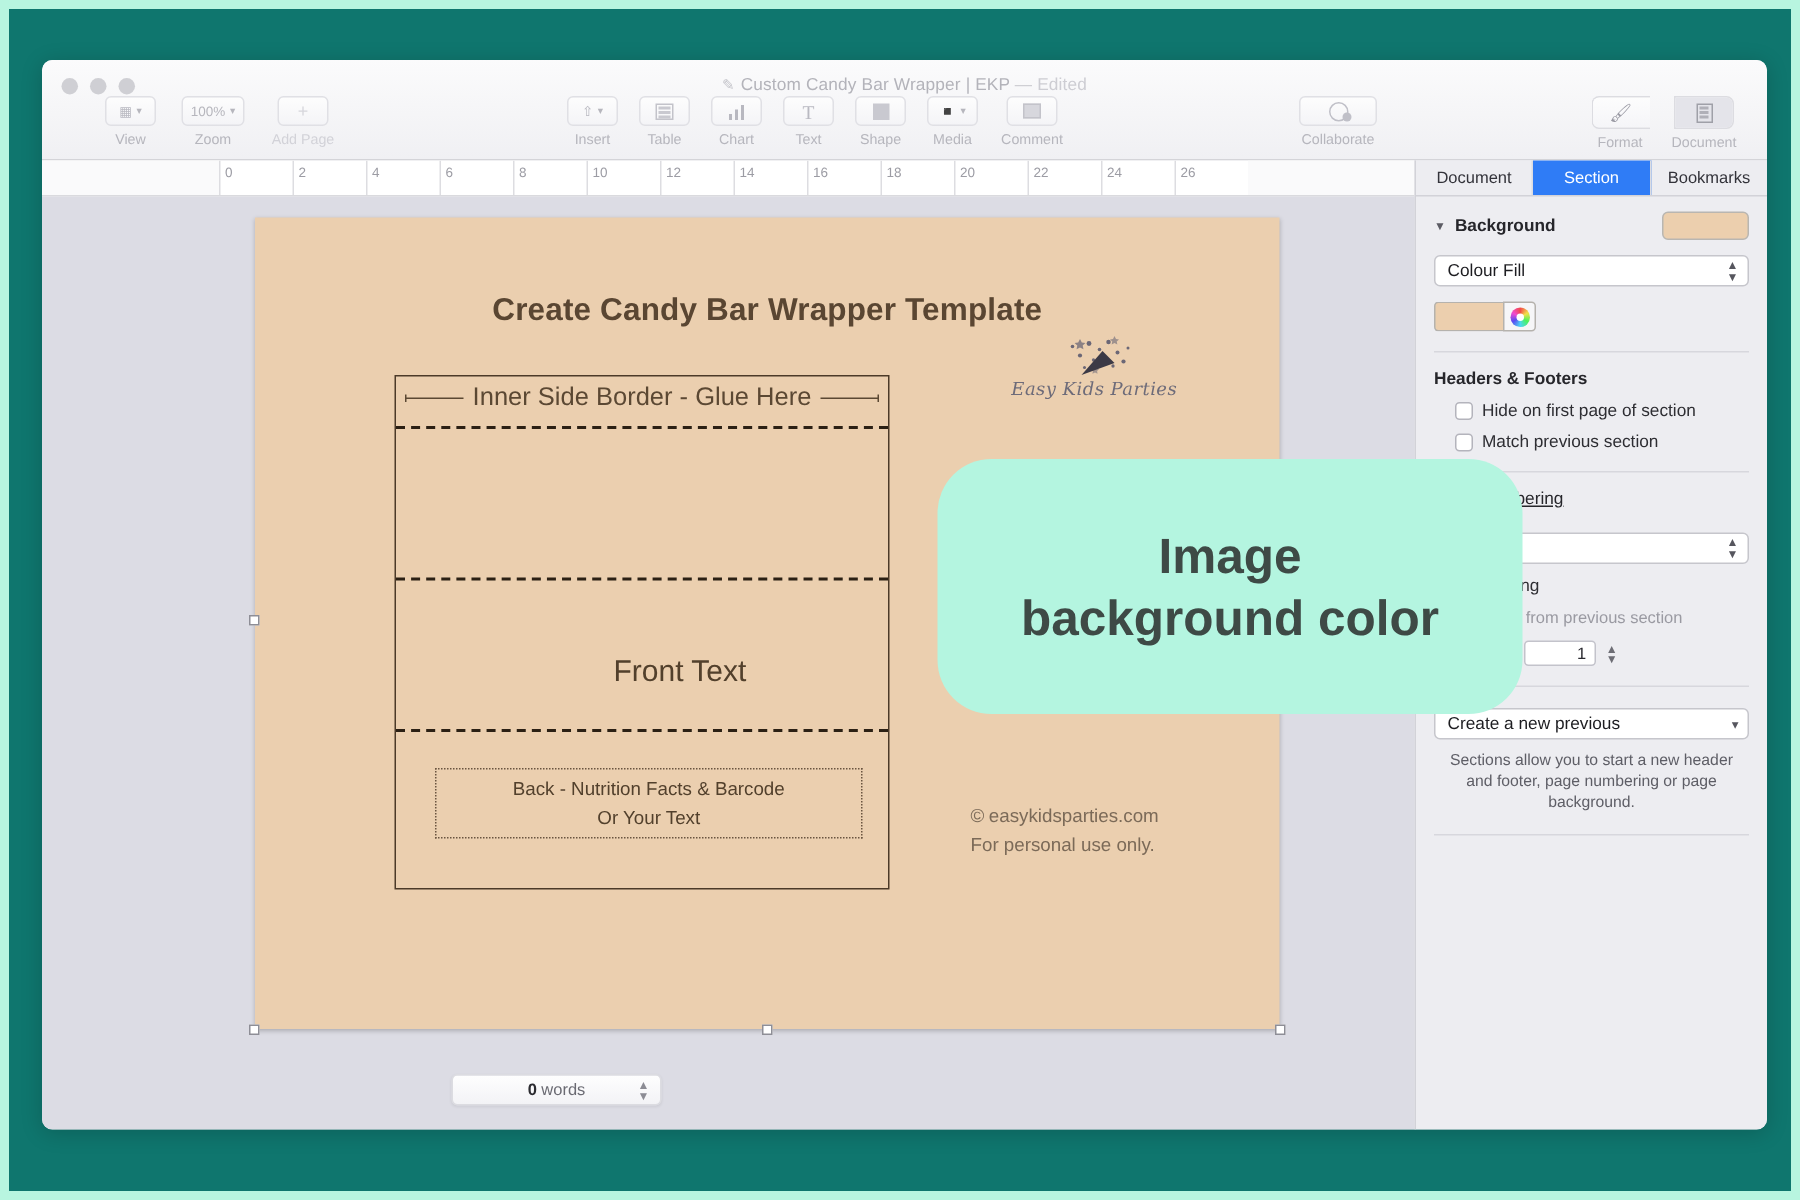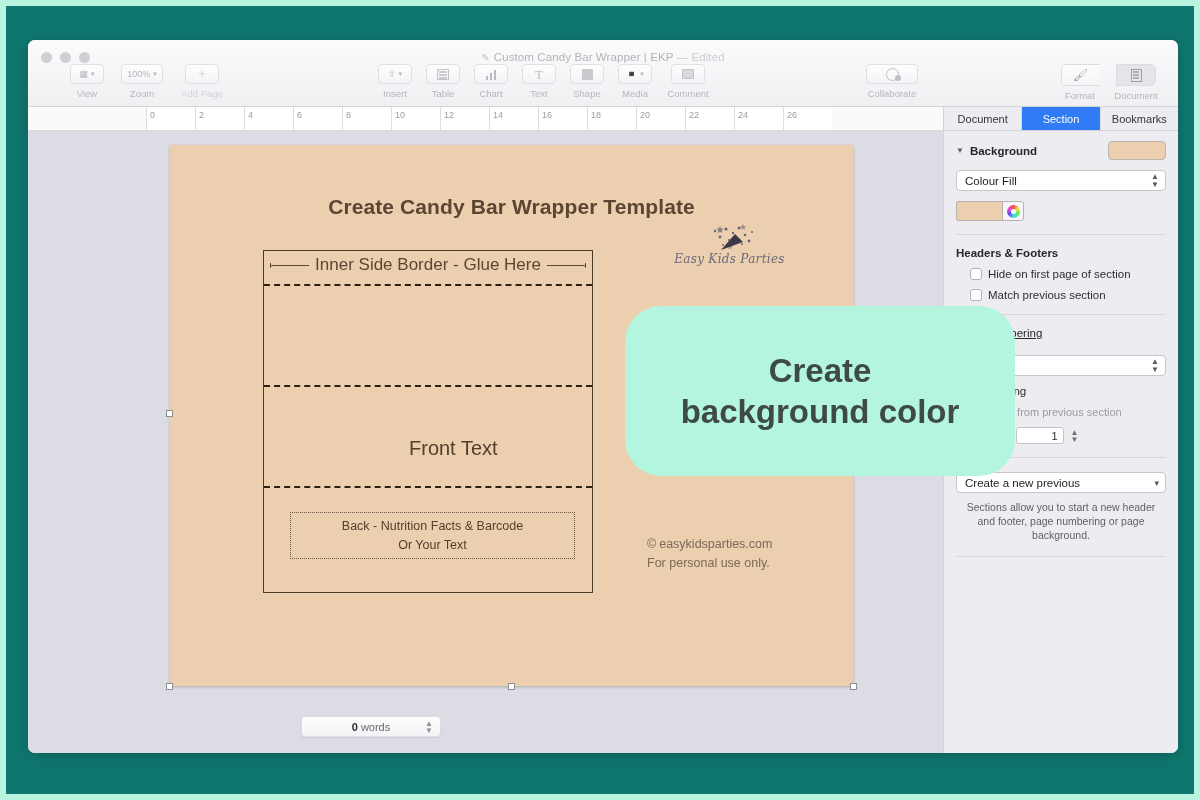--- a/index.html
+++ b/index.html
@@ -645,19 +645,19 @@
         </div>
 
         <div class="popup-desc">Sections allow you to start a new header and footer, page numbering or page background.</div>
 
         <div class="divider"></div>
       </div>
     </div>
 
     <div id="callout">
       <span>
-        <span>Create</span><br>
+        <span>Image</span><br>
         <span>background color</span>
       </span>
     </div>
 
   </div>
 </div>
 
 </body></html>

